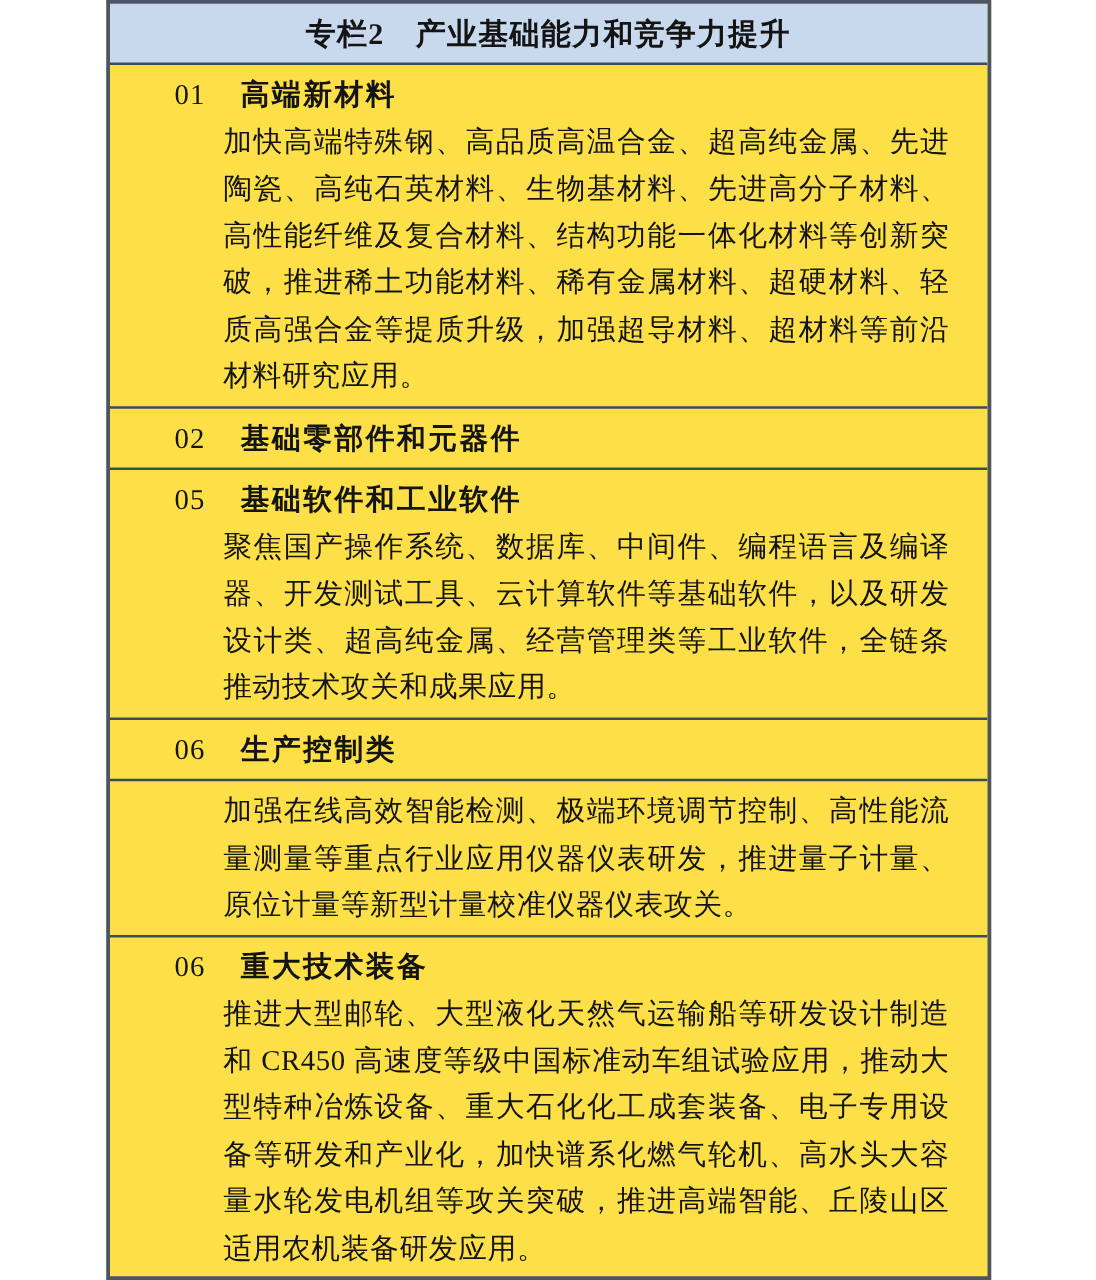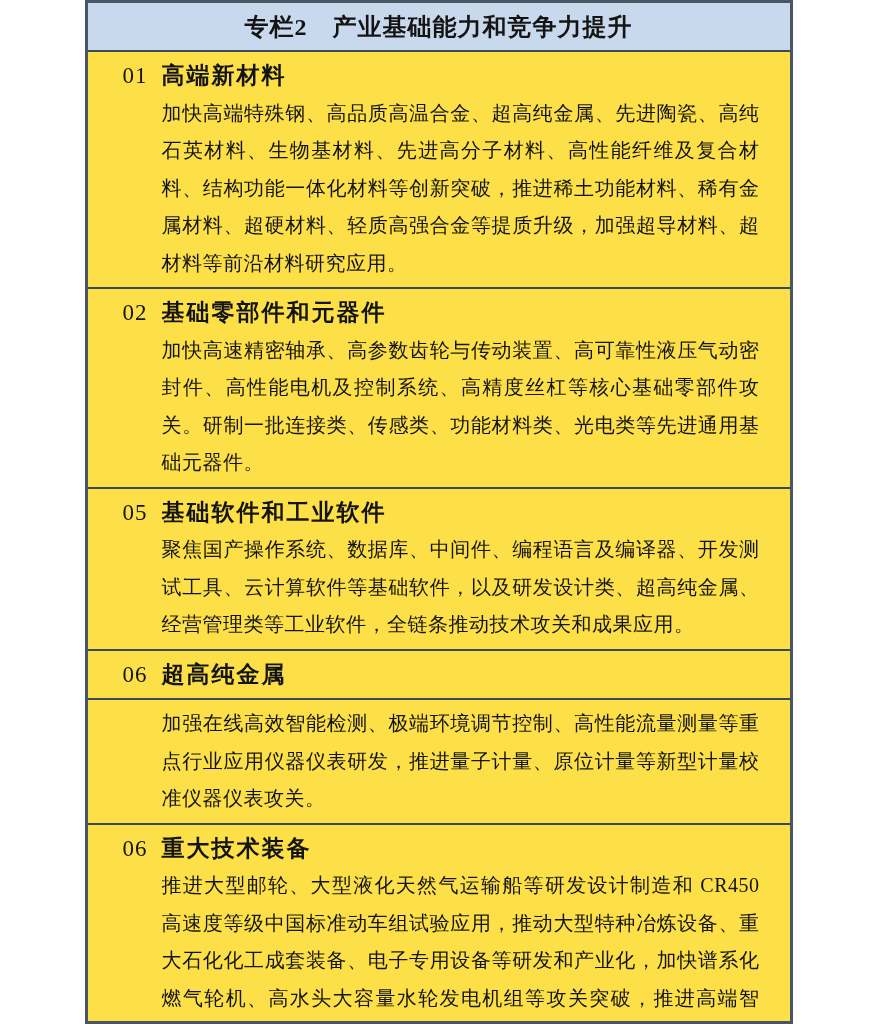--- a/index.html
+++ b/index.html
@@ -35,42 +35,43 @@
     letter-spacing:1px;
   }
   .sections{
     flex:1 1 auto;
     display:flex;
     flex-direction:column;
   }
   .sec{
     box-sizing:border-box;
     border-bottom:2px solid #3a4c5c;
-    padding:5px 30px 5px 35px;
+    padding:5px 30px 5px 52px;
   }
   .sec:last-child{border-bottom:none;}
   .sec-head{
     display:flex;
     align-items:baseline;
     line-height:37.5px;
     font-size:23px;
   }
   .sec-num{
     flex:0 0 39px;
     font-size:23px;
     font-weight:normal;
     letter-spacing:1px;
   }
   .sec-title{
     font-weight:bold;
     letter-spacing:2px;
+    margin-left:14px;
   }
   .sec-body{
     margin:0 0 0 39px;
-    font-size:20px;
+    font-size:23px;
     line-height:37.5px;
     text-align:justify;
     text-justify:inter-ideograph;
     text-align-last:left;
     letter-spacing:0.5px;
   }
 </style>
 </head>
 <body>
 
@@ -88,35 +89,34 @@
         <span class="sec-title">高端新材料</span>
       </div>
       <p class="sec-body">加快高端特殊钢、高品质高温合金、超高纯金属、先进陶瓷、高纯石英材料、生物基材料、先进高分子材料、高性能纤维及复合材料、结构功能一体化材料等创新突破，推进稀土功能材料、稀有金属材料、超硬材料、轻质高强合金等提质升级，加强超导材料、超材料等前沿材料研究应用。</p>
     </section>
 
     <section class="sec">
       <div class="sec-head">
         <span class="sec-num">02</span>
         <span class="sec-title">基础零部件和元器件</span>
       </div>
-      <p class="sec-body">加快高速精密轴承、高参数齿轮与传动装置、高可靠性液压气动密封件、高性能电机及控制系统、高精度丝杠等核心基础零部件攻关。研制一批连接类、传感类、功能材料类、光电类等先进通用基础元器件。</p>
     </section>
 
     <section class="sec">
       <div class="sec-head">
         <span class="sec-num">05</span>
         <span class="sec-title">基础软件和工业软件</span>
       </div>
       <p class="sec-body">聚焦国产操作系统、数据库、中间件、编程语言及编译器、开发测试工具、云计算软件等基础软件，以及研发设计类、超高纯金属、经营管理类等工业软件，全链条推动技术攻关和成果应用。</p>
     </section>
 
     <section class="sec">
       <div class="sec-head">
         <span class="sec-num">06</span>
-        <span class="sec-title">超高纯金属</span>
+        <span class="sec-title">生产控制类</span>
       </div>
     </section>
 
     <section class="sec">
       <p class="sec-body">加强在线高效智能检测、极端环境调节控制、高性能流量测量等重点行业应用仪器仪表研发，推进量子计量、原位计量等新型计量校准仪器仪表攻关。</p>
     </section>
 
     <section class="sec">
       <div class="sec-head">
         <span class="sec-num">06</span>

